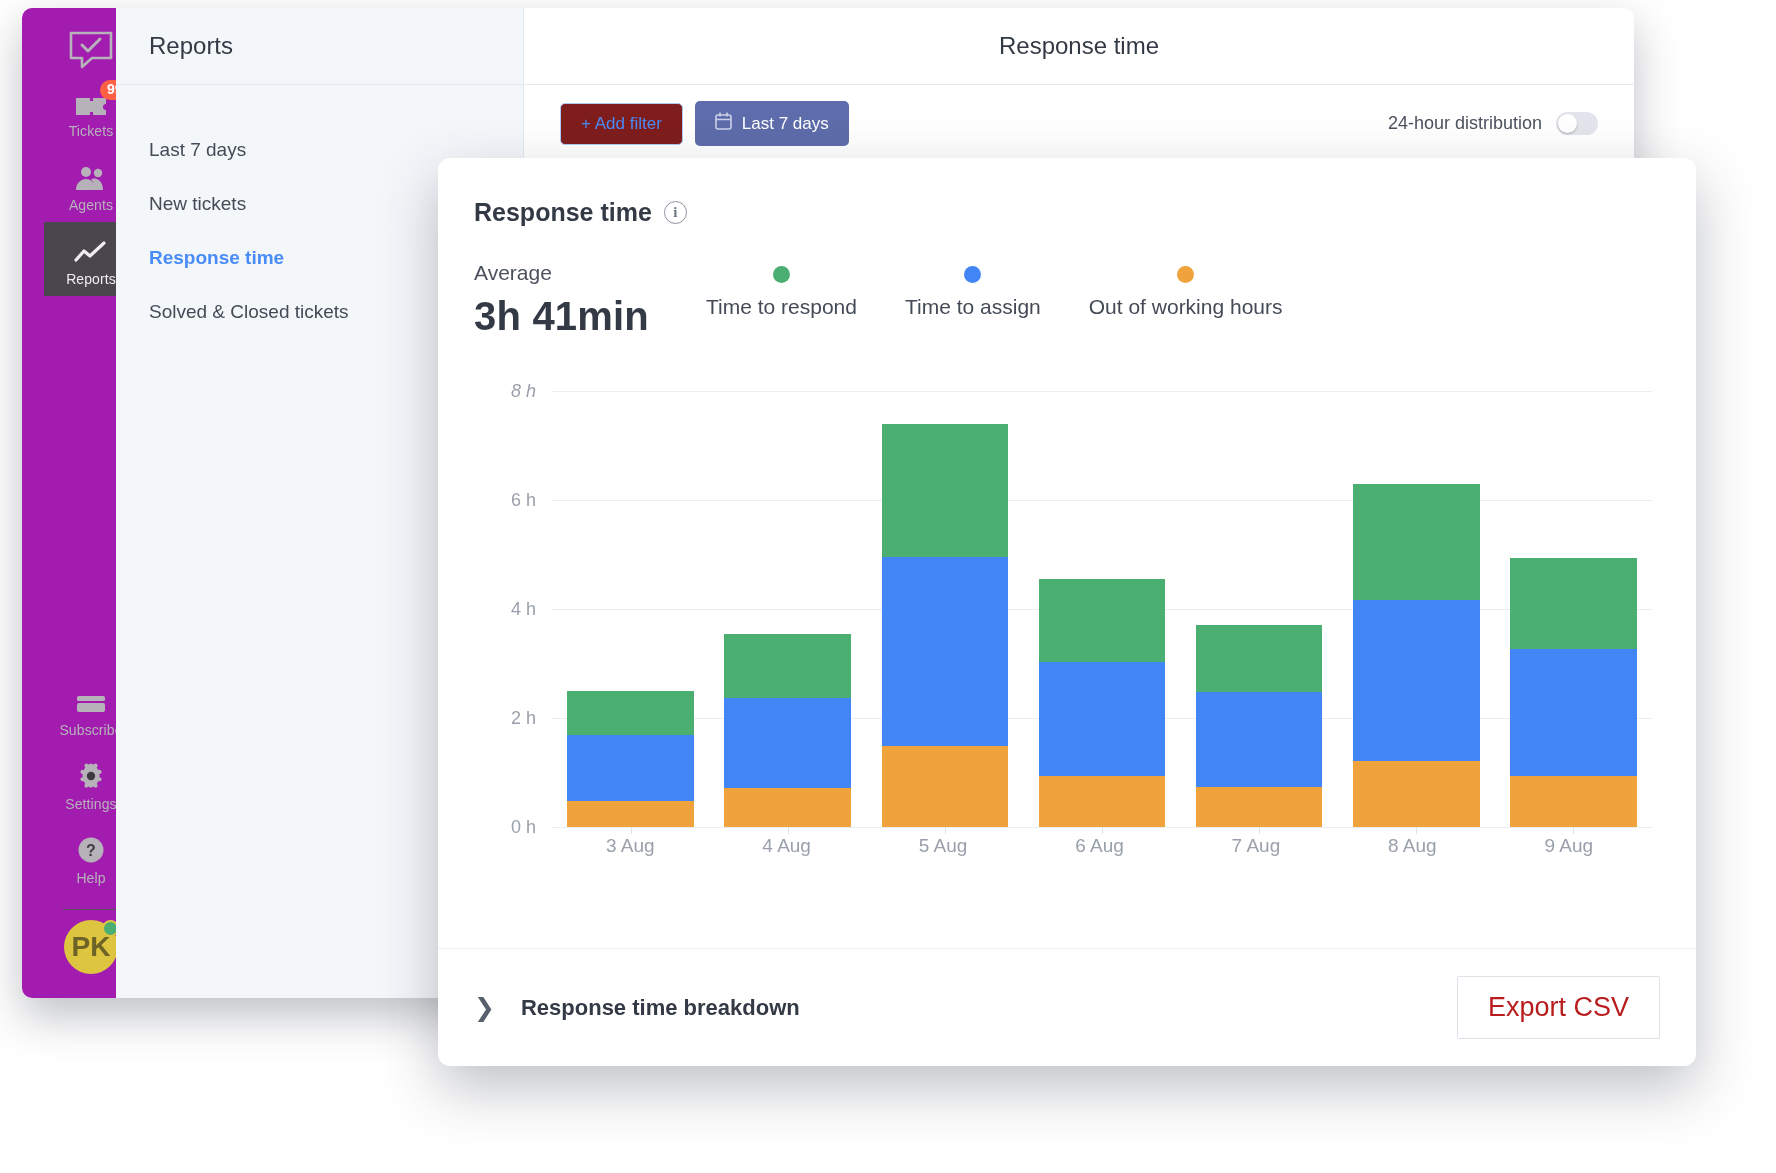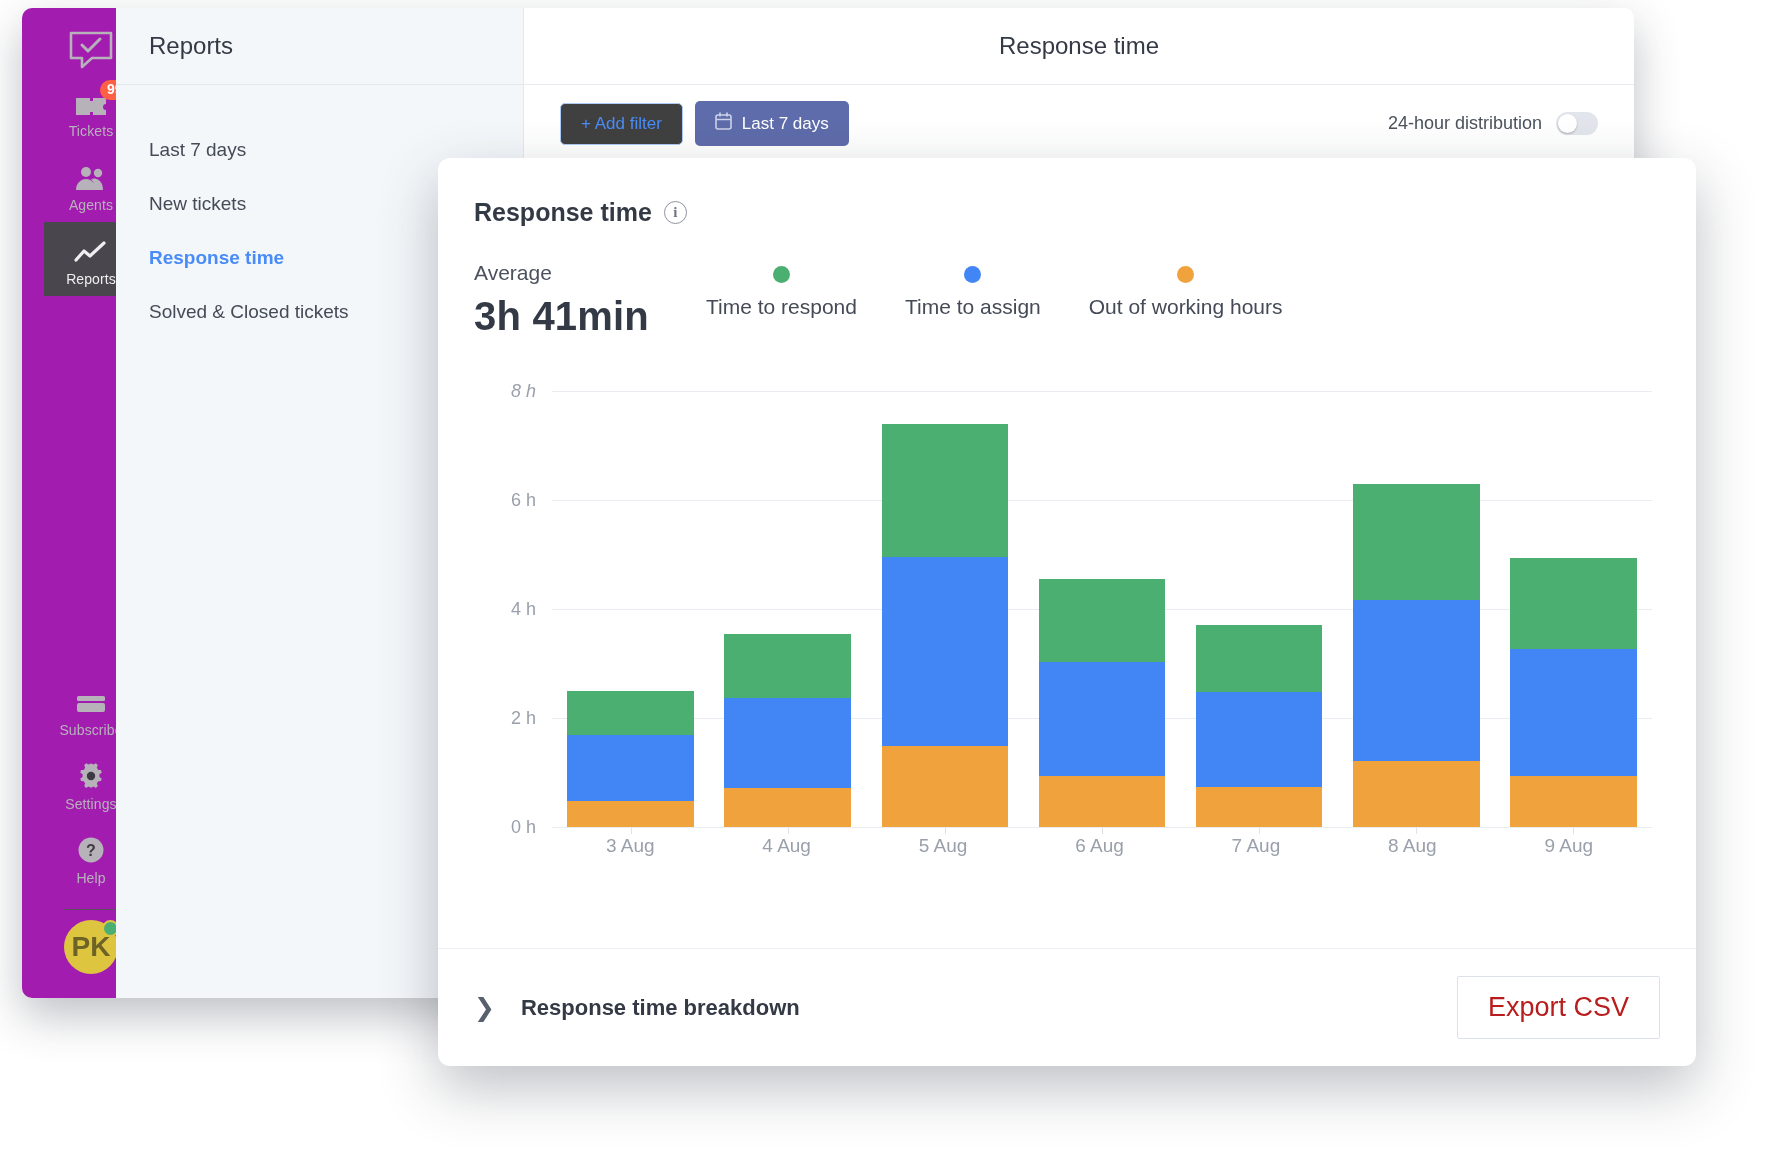--- a/index.html
+++ b/index.html
@@ -79,21 +79,21 @@
   .main-head {
     height: 77px; border-bottom: 1px solid #e7ebf0;
     display: flex; align-items: center; justify-content: center;
     font-size: 24px; color: #333a45;
   }
   .toolbar {
     height: 78px; display: flex; align-items: center; padding: 0 36px;
     border-bottom: 1px solid #eef1f5;
   }
   .btn-addfilter {
-    border: 1px solid #aecbf8; color: #4a8cf7; background: #404040;
+    border: 1px solid #aecbf8; color: #4a8cf7; background: #7f1d1d;
     border-radius: 5px; padding: 10px 20px; font-size: 17px; cursor: pointer;
   }
   .btn-range {
     margin-left: 12px; background: #5f6cab; color: #fff; border: none;
     border-radius: 5px; padding: 11px 20px; font-size: 17px; cursor: pointer;
     display: inline-flex; align-items: center; gap: 10px;
   }
   .toolbar-right { margin-left: auto; display: flex; align-items: center; gap: 14px; }
   .toolbar-right .lbl { font-size: 18px; color: #4b525e; }
   .switch {

